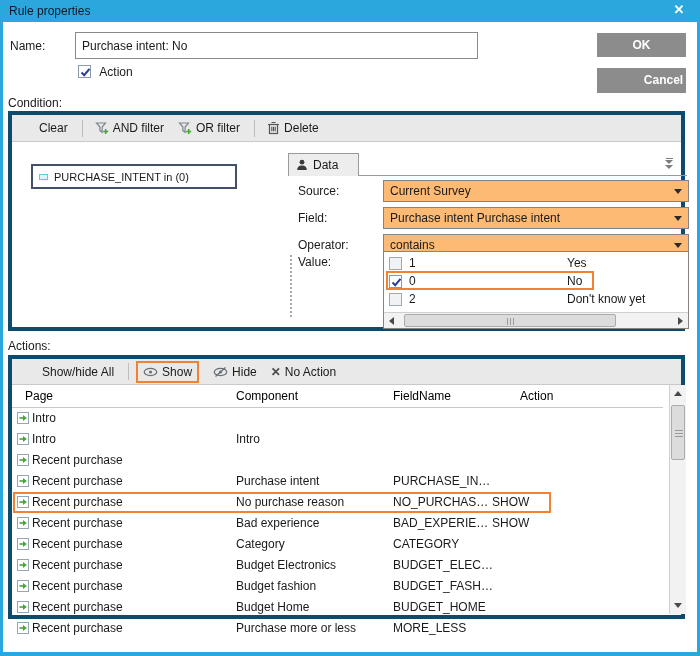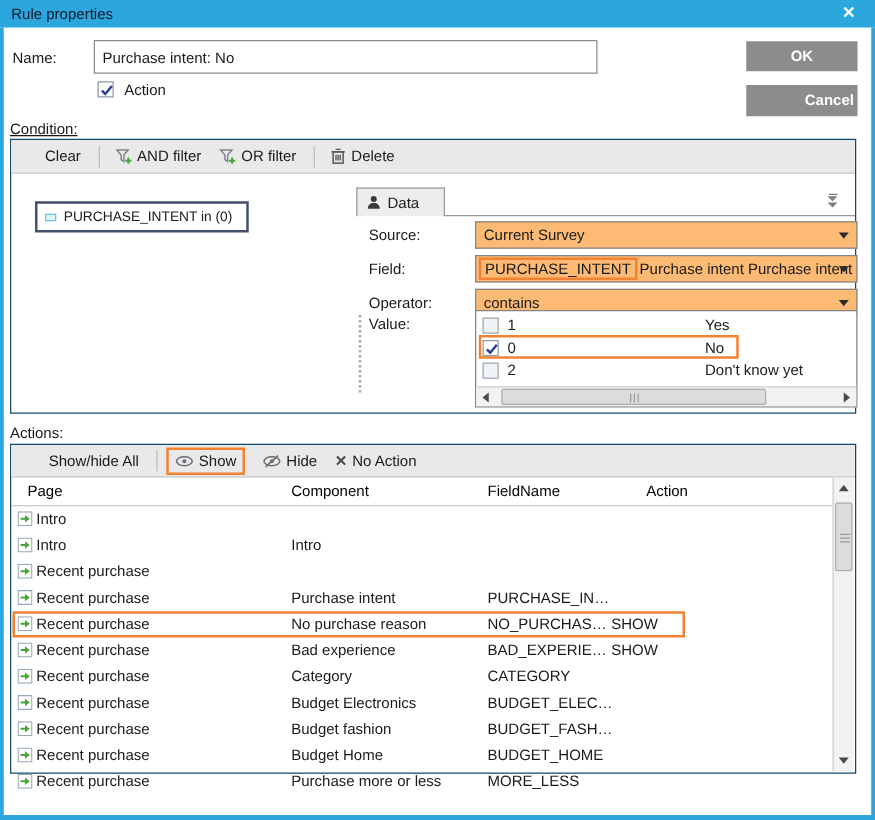--- a/index.html
+++ b/index.html
@@ -34,36 +34,36 @@
   .cb { display:inline-block; width:13px; height:13px; border:1px solid #9DA9B4;
     background:#F0F2F4; position:relative; vertical-align:middle; }
   .cb.checked { background:#fff; border-color:#8C9AA8; }
   .cb svg { position:absolute; left:1px; top:1px; display:none; }
   .cb.checked svg { display:block; }
   .enabled-row { position:absolute; left:78px; top:64px; }
   .enabled-row .lbl { margin-left:5px; vertical-align:middle; }
 
   
   .sec-label { position:absolute; left:8px; }
-  .sec-label.cond { top:96px;text-decoration:underline; }
+  .sec-label.cond { top:96px; }
   .sec-label.act { top:339px; }
-  .gbox { position:absolute; left:8px; width:677px; border:1px solid #0c4a6e; background:#fff; }
+  .gbox { position:absolute; left:8px; width:677px; border:4px solid #0c4a6e; background:#fff; }
   .gbox.cond { top:111px; height:220px; }
   .gbox.act { top:355px; height:264px; }
 
   
   .toolbar { position:absolute; left:0; top:0; right:0; height:27px; background:#E9E9E9;
     border-bottom:1px solid #C9C9C9; display:flex; align-items:center; padding-left:27px; }
   .gbox.act .toolbar { height:26px; padding-left:30px; }
   .titem { display:flex; align-items:center; gap:4px; margin-right:14px; cursor:default; white-space:nowrap; }
   .tsep { width:1px; height:17px; background:#BDBDBD; margin-right:12px; }
   .titem.show-hl { border:2px solid #F08232; padding:2px 5px; margin-left:-5px; }
 
   
-  .tree-item { position:absolute; left:19px; top:49px; width:171px; height:25px;
+  .tree-item { position:absolute; left:19px; top:49px; width:206px; height:25px;
     border:2px solid #44506B; background:#fff; display:flex; align-items:center;
     font-size:11px; padding-left:6px; gap:6px; white-space:nowrap; }
   .tree-ico { width:9px; height:6px; border:1px solid #66C6E9; background:#DFF3FB; flex:none; }
 
   
   .tab { position:absolute; left:276px; top:38px; width:71px; height:23px; background:#EDEDED;
     border:1px solid #9A9A9A; border-bottom:none; display:flex; align-items:center; gap:5px;
     padding-left:7px; }
   .tabline { position:absolute; left:346px; top:60px; width:329px; border-top:1px solid #9A9A9A; }
   .chevron2 { position:absolute; left:651px; top:43px; width:12px; height:12px; }
@@ -204,21 +204,20 @@
   </div>
 
   <span class="fld-label" style="top:69px">Source:</span>
   <div class="dd" style="top:65px">
     <span>Current Survey</span>
     <span class="arrow"></span>
   </div>
 
   <span class="fld-label" style="top:96px">Field:</span>
   <div class="dd" style="top:92px">
-    <span class="field-hl">PURCHASE_INTENT</span>
     <span>Purchase intent Purchase intent</span>
     <span class="arrow"></span>
   </div>
 
   <span class="fld-label" style="top:123px">Operator:</span>
   <div class="dd" style="top:119px">
     <span>contains</span>
     <span class="arrow"></span>
   </div>
 

